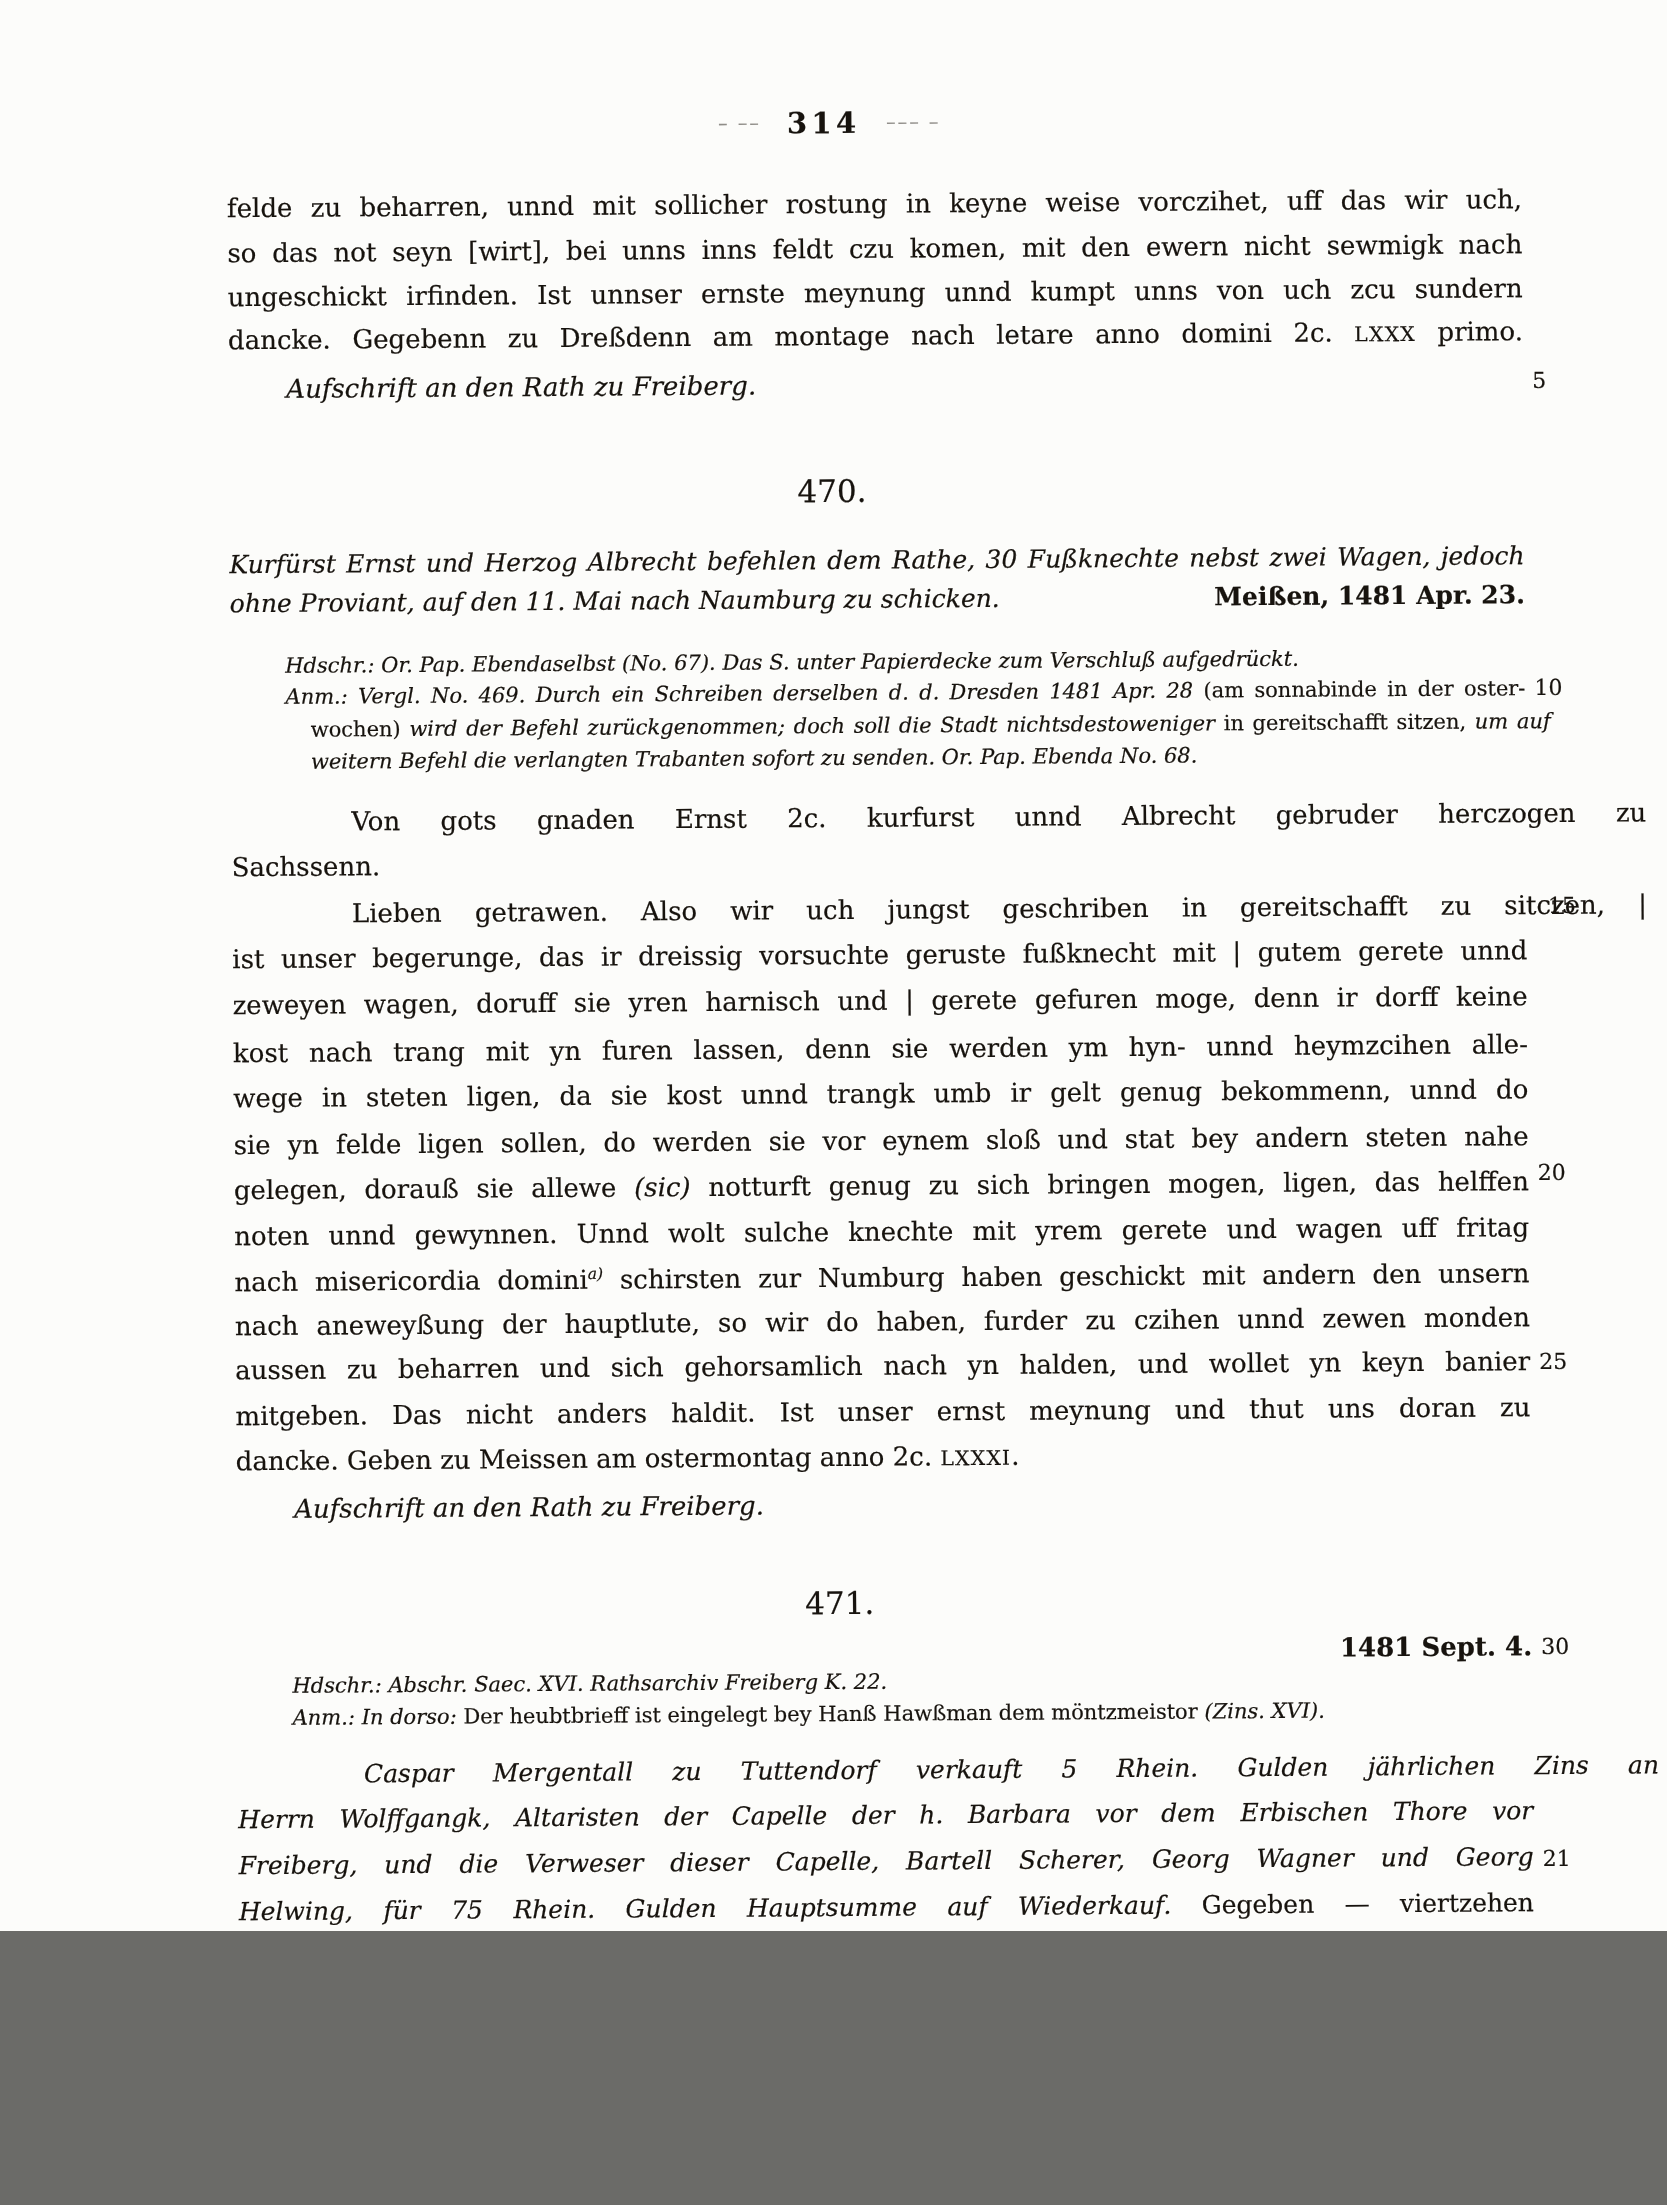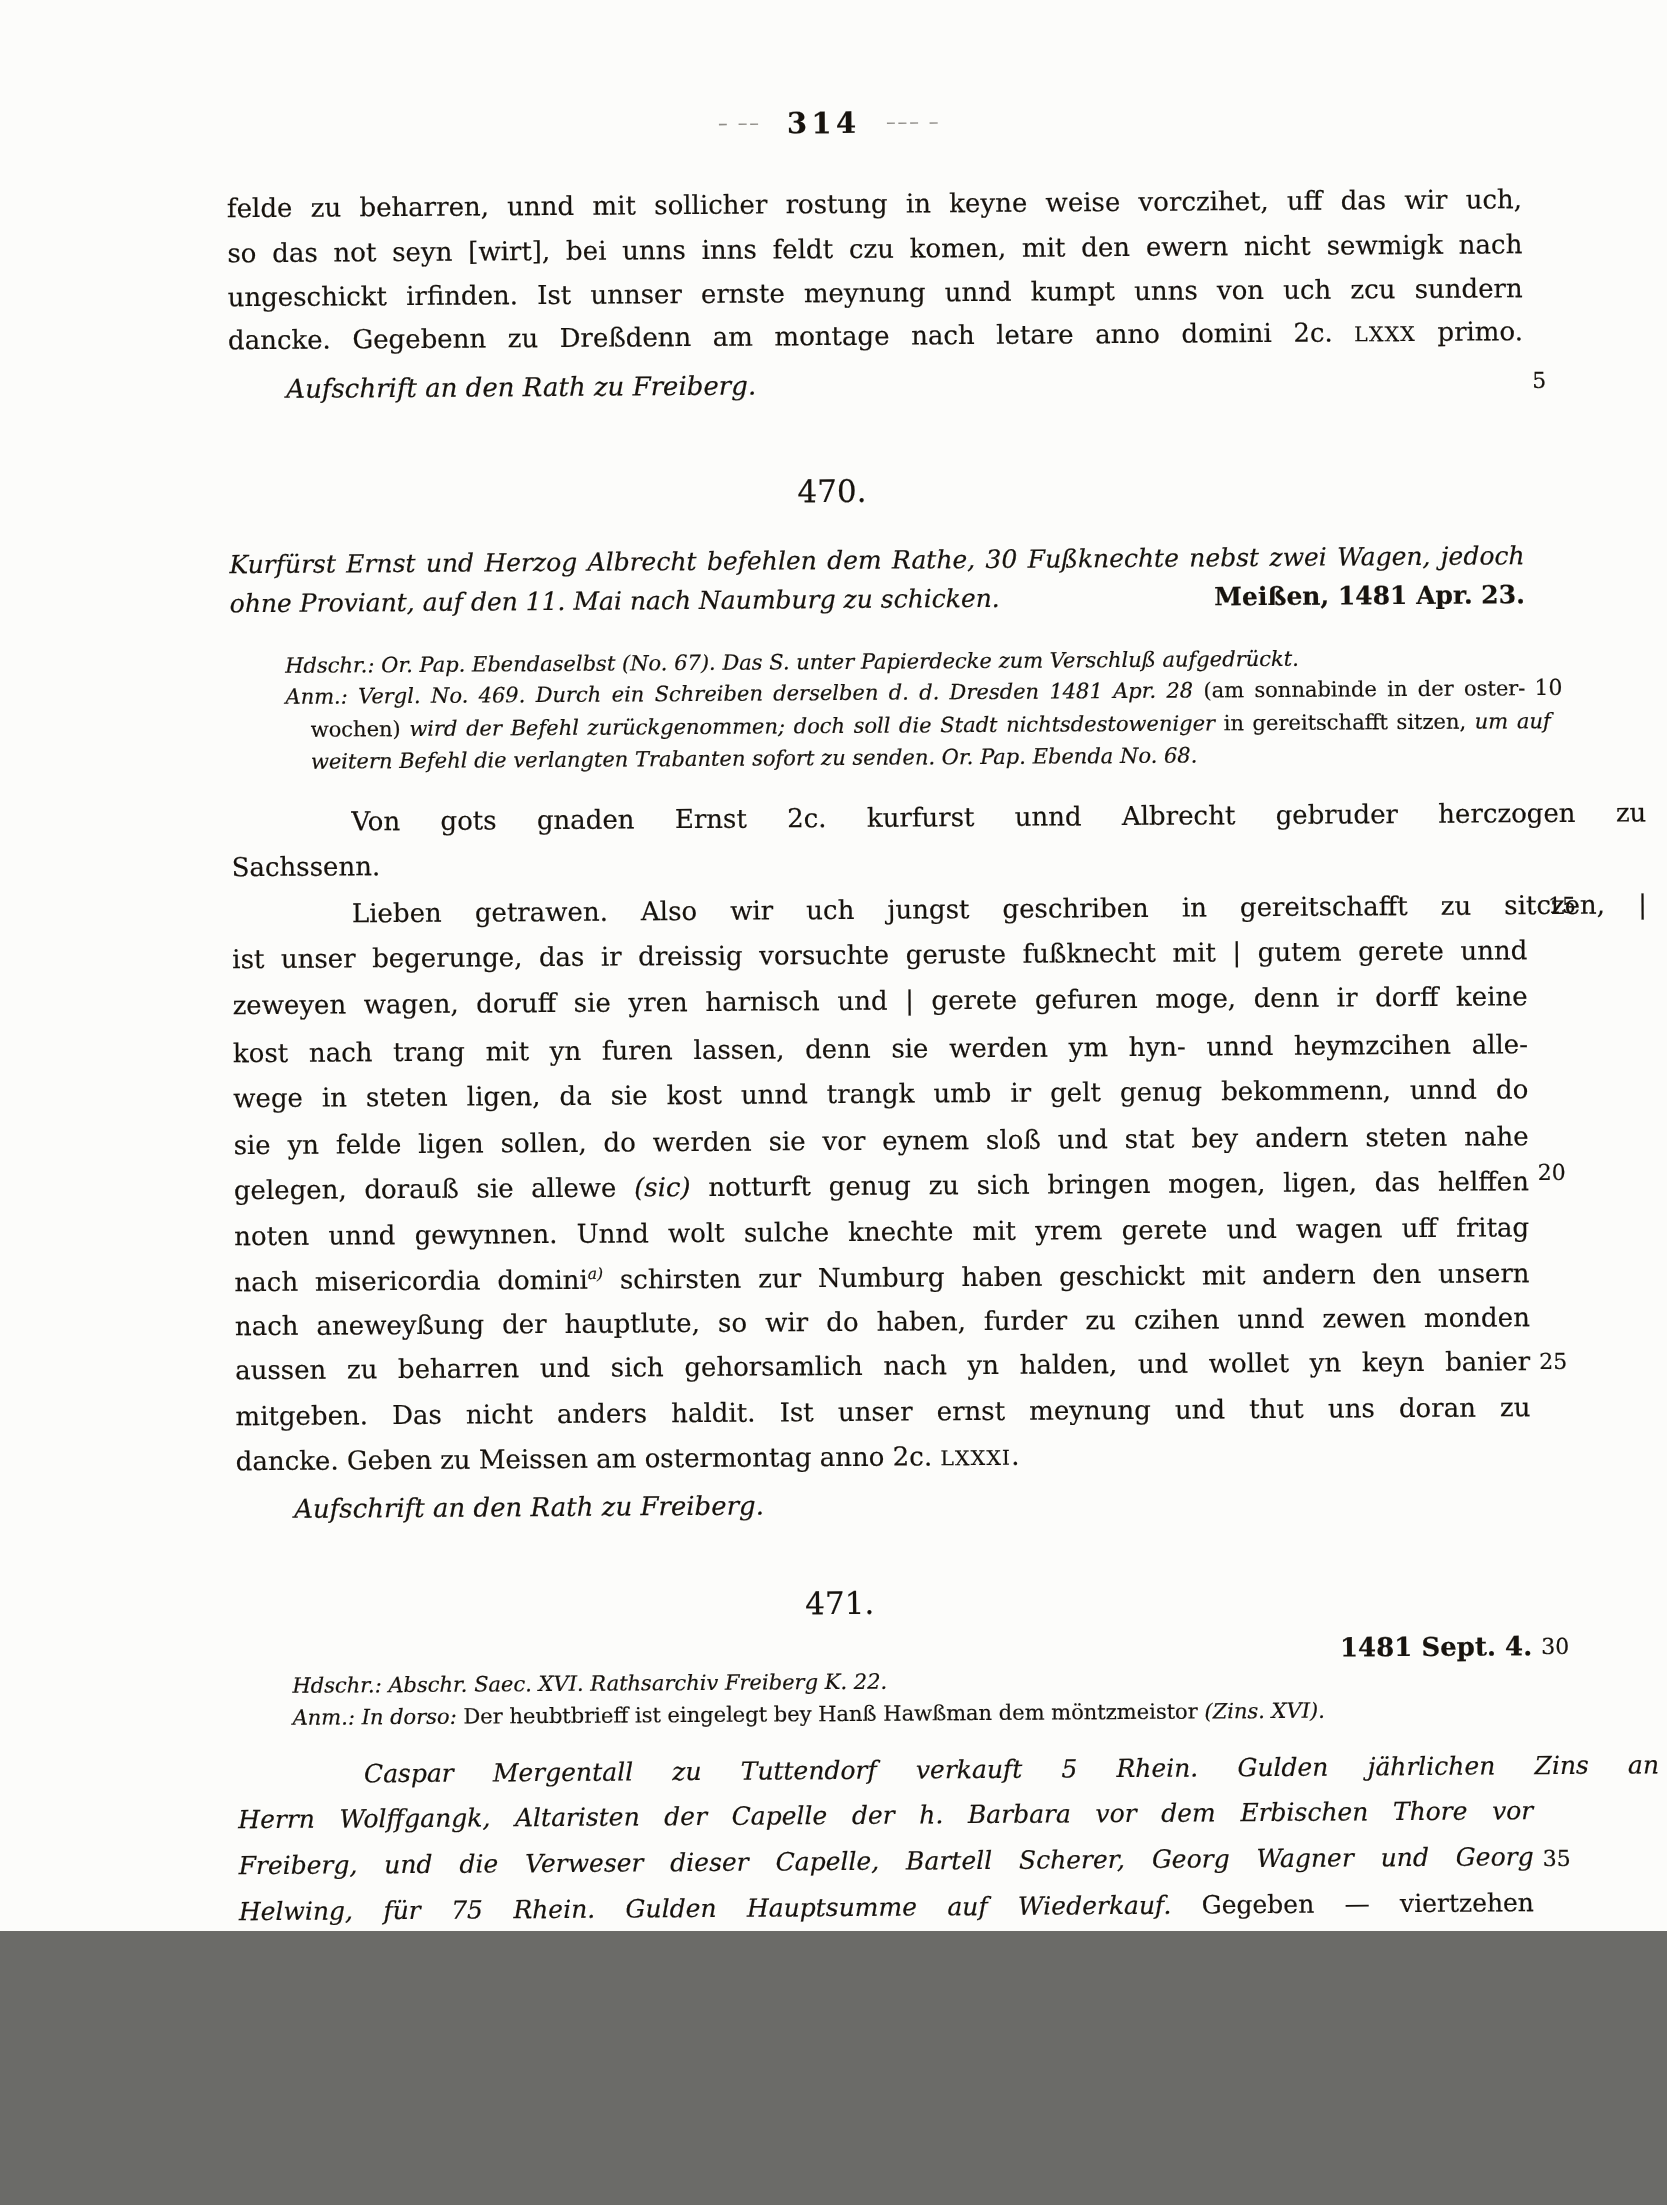--- a/index.html
+++ b/index.html
@@ -79,19 +79,19 @@
       <div class="tl" style="top: 1443px; left: 231px; width: 1295px; font-size: 26px;"><span class="">dancke. Geben zu Meissen am ostermontag anno 2c. </span><span class="sc ">LXXXI</span><span class="">.</span></div>
       <div class="tl" style="top: 1491px; left: 231px; width: 1295px; font-size: 26px; padding-left: 58px;"><span class="it ">Aufschrift an den Rath zu Freiberg.</span></div>
       <div class="tl center" style="top: 1586px; left: 0px; width: 1668px; font-size: 31px;"><span class="">471.</span></div>
       <div class="tl right" style="top: 1637px; left: 231px; width: 1295px; font-size: 26px;"><span class="bd ">1481 Sept. 4.</span></div>
       <div class="mnum" style="top: 1640px;">30</div>
       <div class="tl it" style="top: 1670px; left: 286px; width: 1240px; font-size: 21px;"><span class="">Hdschr.: Abschr. Saec. XVI. Rathsarchiv Freiberg K. 22.</span></div>
       <div class="tl it" style="top: 1702px; left: 286px; width: 1240px; font-size: 21px;"><span class="">Anm.: In dorso: </span><span class="rm ">Der heubtbrieff ist eingelegt bey Hanß Hawßman dem möntzmeistor </span><span class="">(Zins. XVI).</span></div>
       <div class="tl just it" style="top: 1757px; left: 231px; width: 1295px; font-size: 25px; padding-left: 126px;"><span class="">Caspar Mergentall zu Tuttendorf verkauft 5 Rhein. Gulden jährlichen Zins an</span></div>
       <div class="tl just it" style="top: 1802px; left: 231px; width: 1295px; font-size: 25px;"><span class="">Herrn Wolffgangk, Altaristen der Capelle der h. Barbara vor dem Erbischen Thore vor</span></div>
       <div class="tl just it" style="top: 1848px; left: 231px; width: 1295px; font-size: 25px;"><span class="">Freiberg, und die Verweser dieser Capelle, Bartell Scherer, Georg Wagner und Georg</span></div>
-      <div class="mnum" style="top: 1852px;">35</div>
+      <div class="mnum" style="top: 1852px;">21</div>
       <div class="tl just it" style="top: 1894px; left: 231px; width: 1295px; font-size: 25px;"><span class="">Helwing, für 75 Rhein. Gulden Hauptsumme auf Wiederkauf. </span><span class="rm ">Gegeben — viertzehen</span></div>
       <div class="tl it" style="top: 1940px; left: 231px; width: 1295px; font-size: 25px;"><span class="rm ">hundert und im eyn und achtzigisten jhare dinstags nach Egidii.</span></div>
       <div class="tl" style="top: 2030px; left: 330px; width: 1100px; font-size: 22px;"><span class="bd ">470. </span><span class="it ">a) Mai 11.</span></div>
     </div>
 </div>
 
 
 </body></html>

